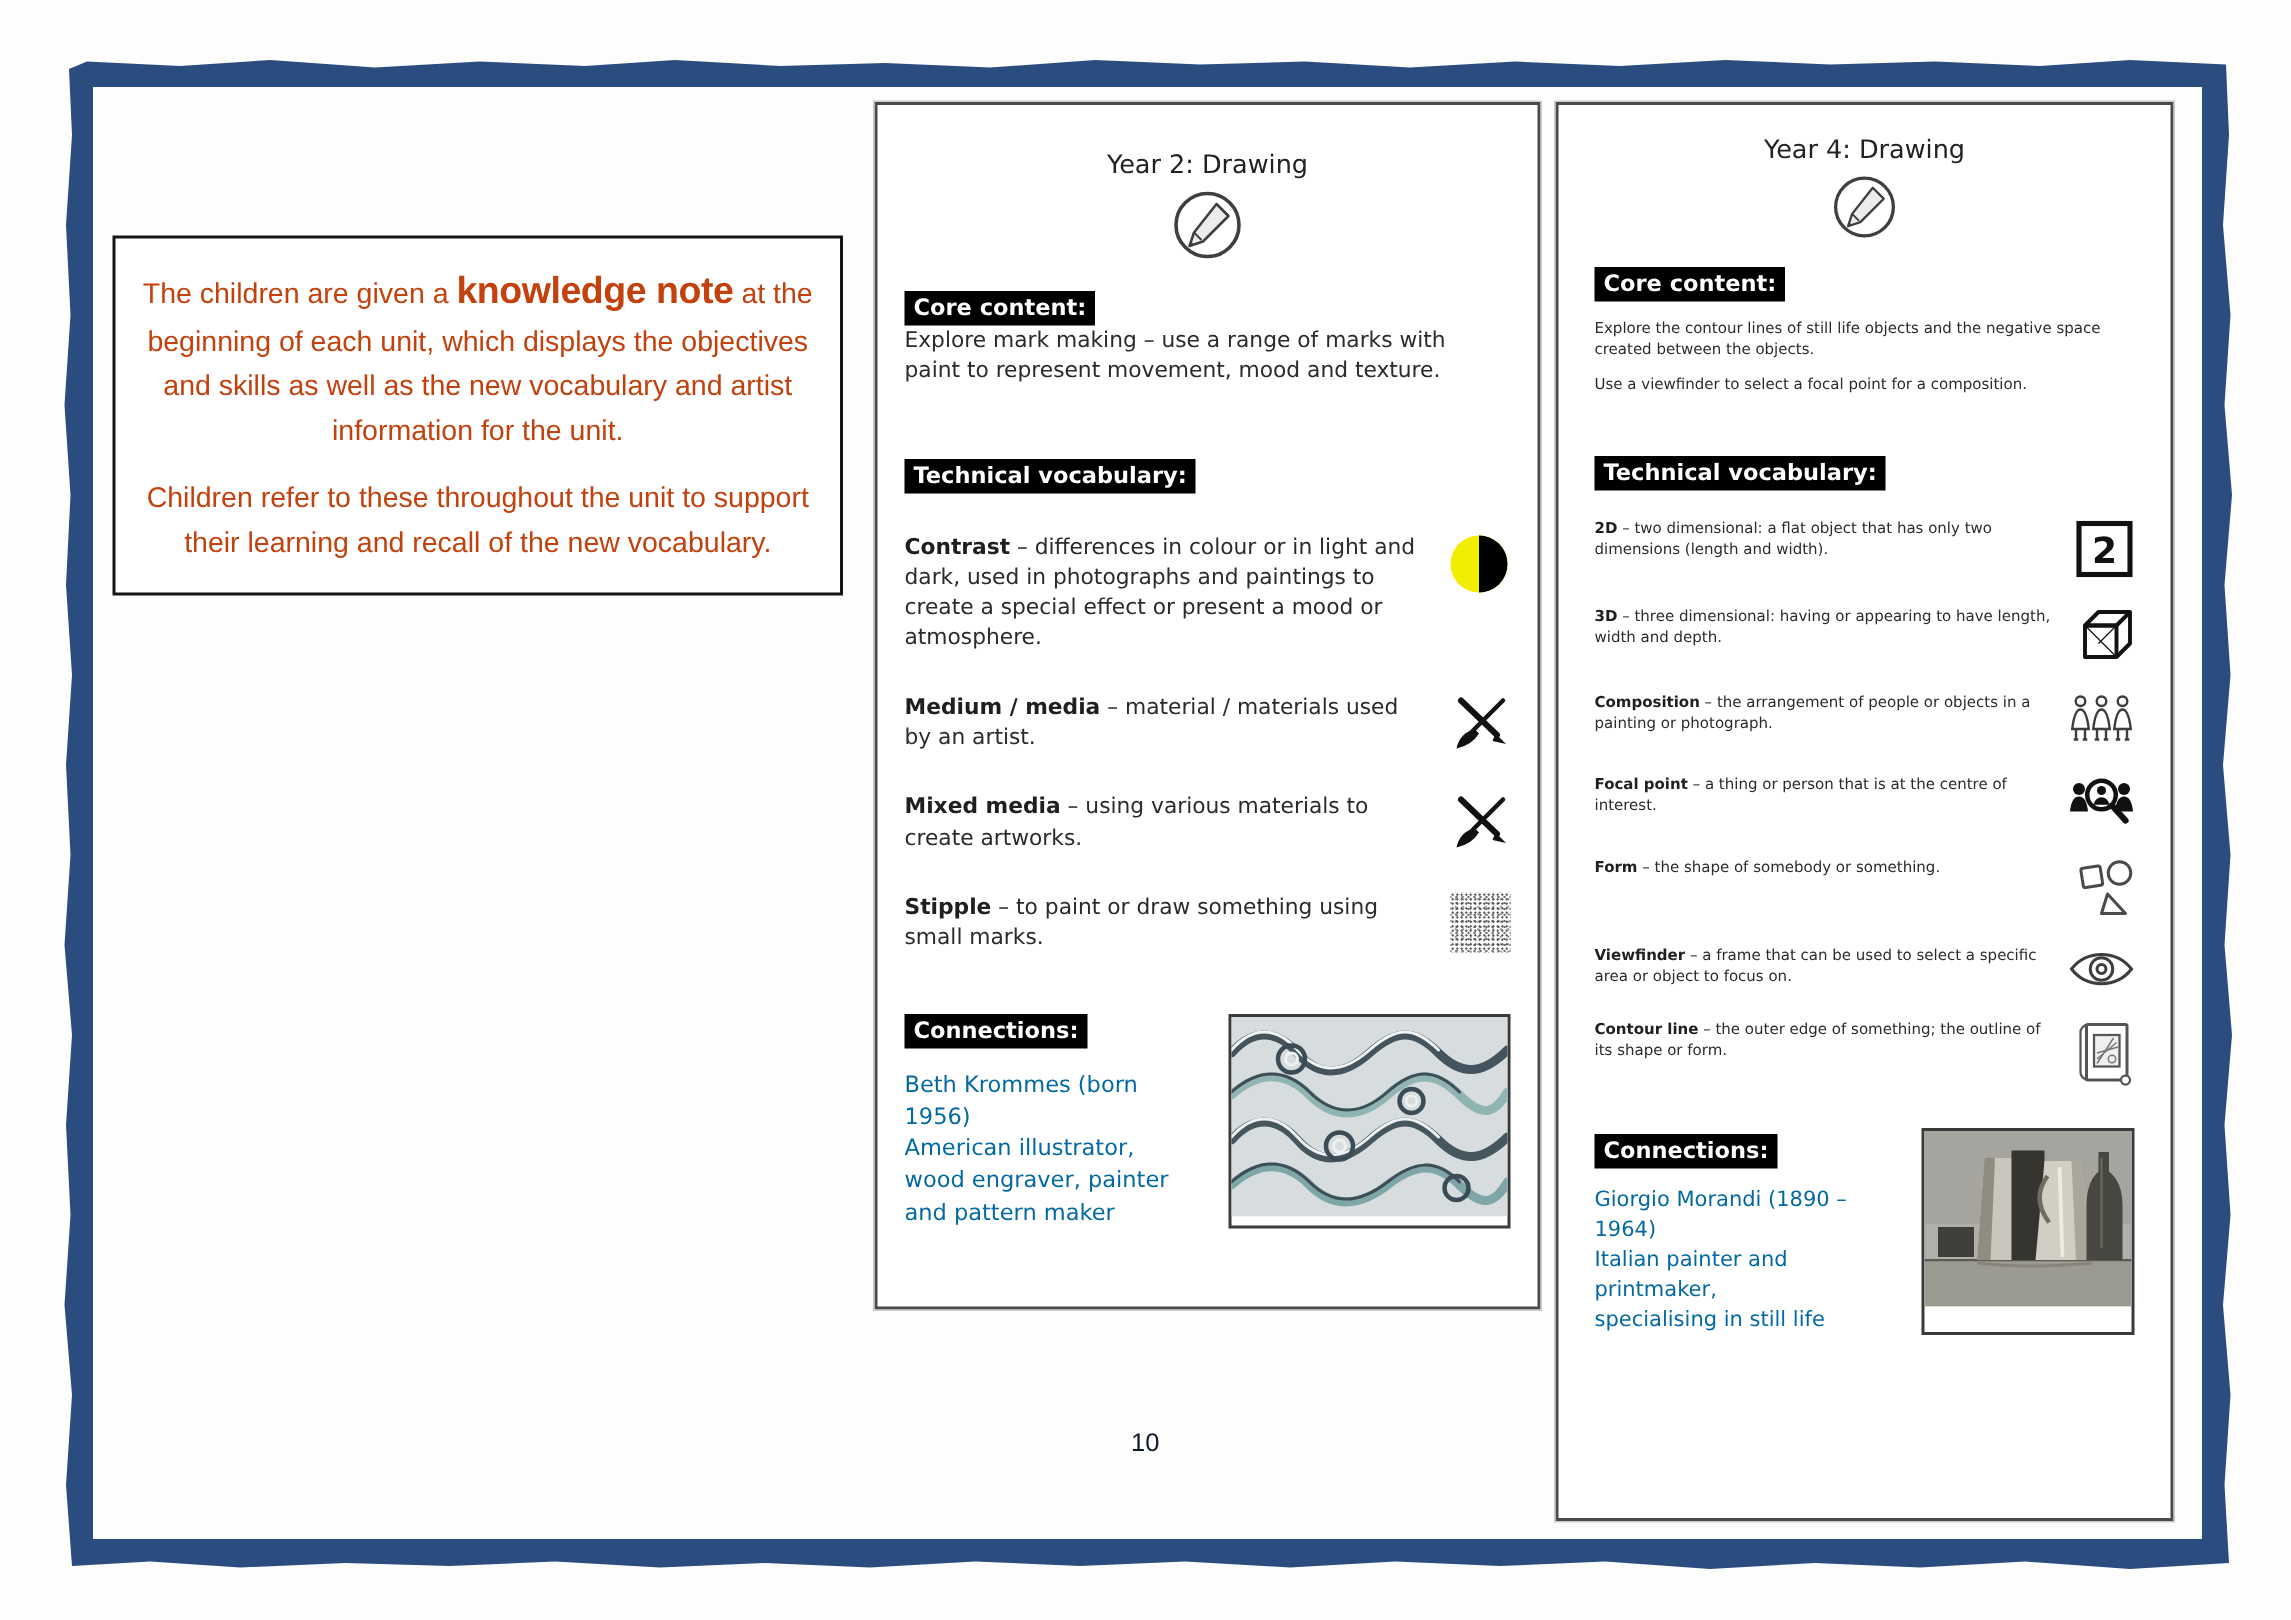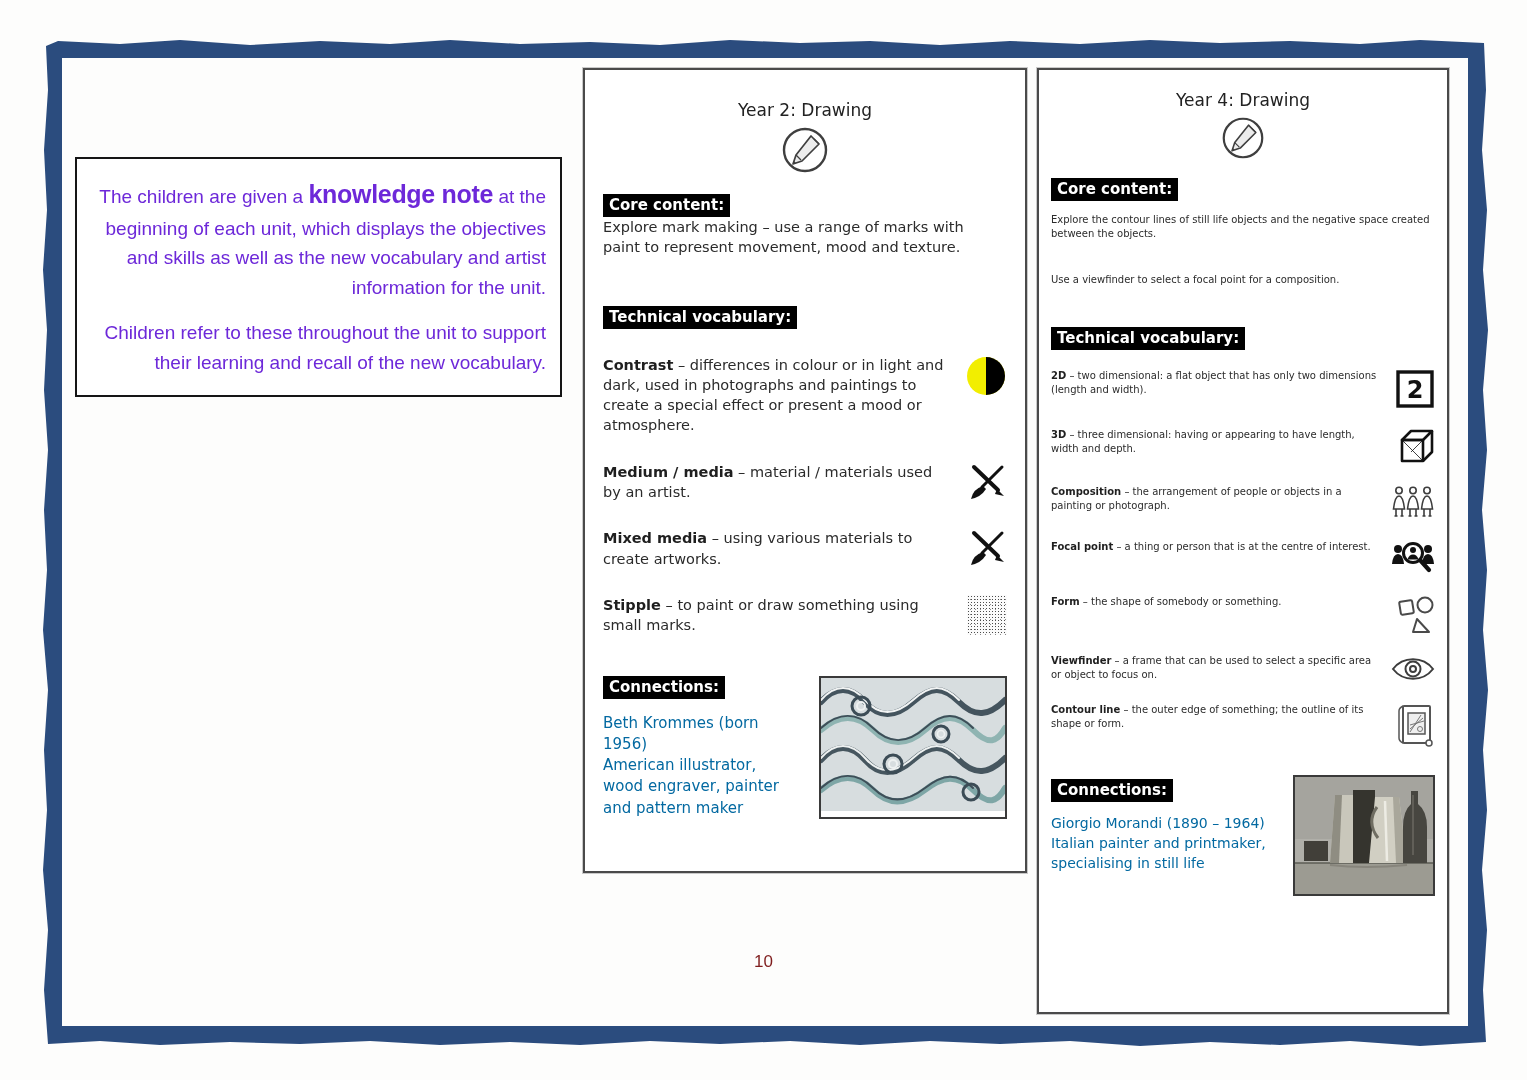--- a/index.html
+++ b/index.html
@@ -6,49 +6,49 @@
   .page {
     position:relative; width:1527px; height:1080px; background:#fdfdfc;
     overflow:hidden; font-family:"DejaVu Sans", sans-serif; color:#262626;
   }
   .border-svg { position:absolute; left:0; top:0; pointer-events:none; }
 
   
   .intro-box {
     position:absolute; left:75px; top:157px; width:455px; box-sizing:content-box;
     padding:16px 14px 18px; border:2px solid #151515; background:#fff;
-    text-align:right; font-family:"Liberation Sans", sans-serif;
-    font-size:19px; line-height:1.55; color:#6d28d9;
+    text-align:center; font-family:"Liberation Sans", sans-serif;
+    font-size:19px; line-height:1.55; color:#c2410c;
   }
   .intro-box p { margin:0; }
   .intro-box p + p { margin-top:16px; }
   .intro-bold { font-size:25px; font-weight:700; letter-spacing:-0.3px; }
 
   
   .panel {
     position:absolute; top:68px; background:#fff; border:2px solid #4a4a4a;
     box-sizing:border-box; outline:1px solid #c9c9c9;
   }
   .panel-y2 { left:583px; width:444px; height:805px; padding:14px 18px; }
-  .panel-y4 { left:1037px; width:412px; height:946px; padding:8px 12px; }
+  .panel-y4 { left:1037px; width:412px; height:946px; padding:8px 24px; }
 
   .panel-title { text-align:center; font-size:17px; color:#222; margin:16px 0 0; font-weight:400; }
   .panel-y4 .panel-title { margin-top:12px; }
   .title-icon { display:block; margin:6px auto 0; }
 
   .label {
     display:inline-block; background:#000; color:#fff;
     font-size:15px; font-weight:600; padding:2px 6px 3px; line-height:1.2;
   }
   .mt-core   { margin-top:20px; }
   .mt-para   { margin-top:14px; }
   .mt-tech   { margin-top:48px; }
   .panel-y4 .mt-core { margin-top:18px; }
   .panel-y4 .mt-para { margin-top:12px; }
-  .panel-y4 .mt-para2 { margin-top:32px; }
+  .panel-y4 .mt-para2 { margin-top:9px; }
   .panel-y4 .mt-tech { margin-top:40px; }
 
   .body-text { font-size:14.5px; line-height:1.4; margin:0; color:#2b2b2b; }
   .panel-y2 .body-text { max-width:372px; }
   .panel-y4 .body-text { font-size:10px; }
 
   .vocab-row { display:flex; align-items:flex-start; gap:12px; margin-top:26px;justify-content:flex-end; }
   .panel-y4 .vocab-row { gap:10px; margin-top:19px; }
   .vocab-text { flex:1 1 auto; }
   .term { font-weight:700; color:#1f1f1f; }
@@ -68,21 +68,21 @@
     background-image:
       radial-gradient(circle, #4c4c4c 0.7px, transparent 0.8px),
       radial-gradient(circle, #8a8a8a 0.6px, transparent 0.7px),
       radial-gradient(circle, #666 0.5px, transparent 0.65px);
     background-size: 3px 3px, 5px 5px, 4px 4px;
     background-position: 0 0, 1px 2px, 2px 1px;
   }
 
   .page-number {
     position:absolute; left:0; right:0; top:952px; text-align:center;
-    font-family:"Liberation Sans", sans-serif; font-size:17px; color:#7f1d1d;
+    font-family:"Liberation Sans", sans-serif; font-size:17px; color:#0f172a;
   }
 </style>
 </head>
 <body>
 
 <div class="page">
 
   <svg class="border-svg" width="1527" height="1080">
     <path fill="#2b4c7e" fill-rule="evenodd" d="
       M46,46 L58,41 L120,44 L180,40 L250,45 L320,41 L390,44 L450,40 L520,44 L590,42 L660,45 L730,40

